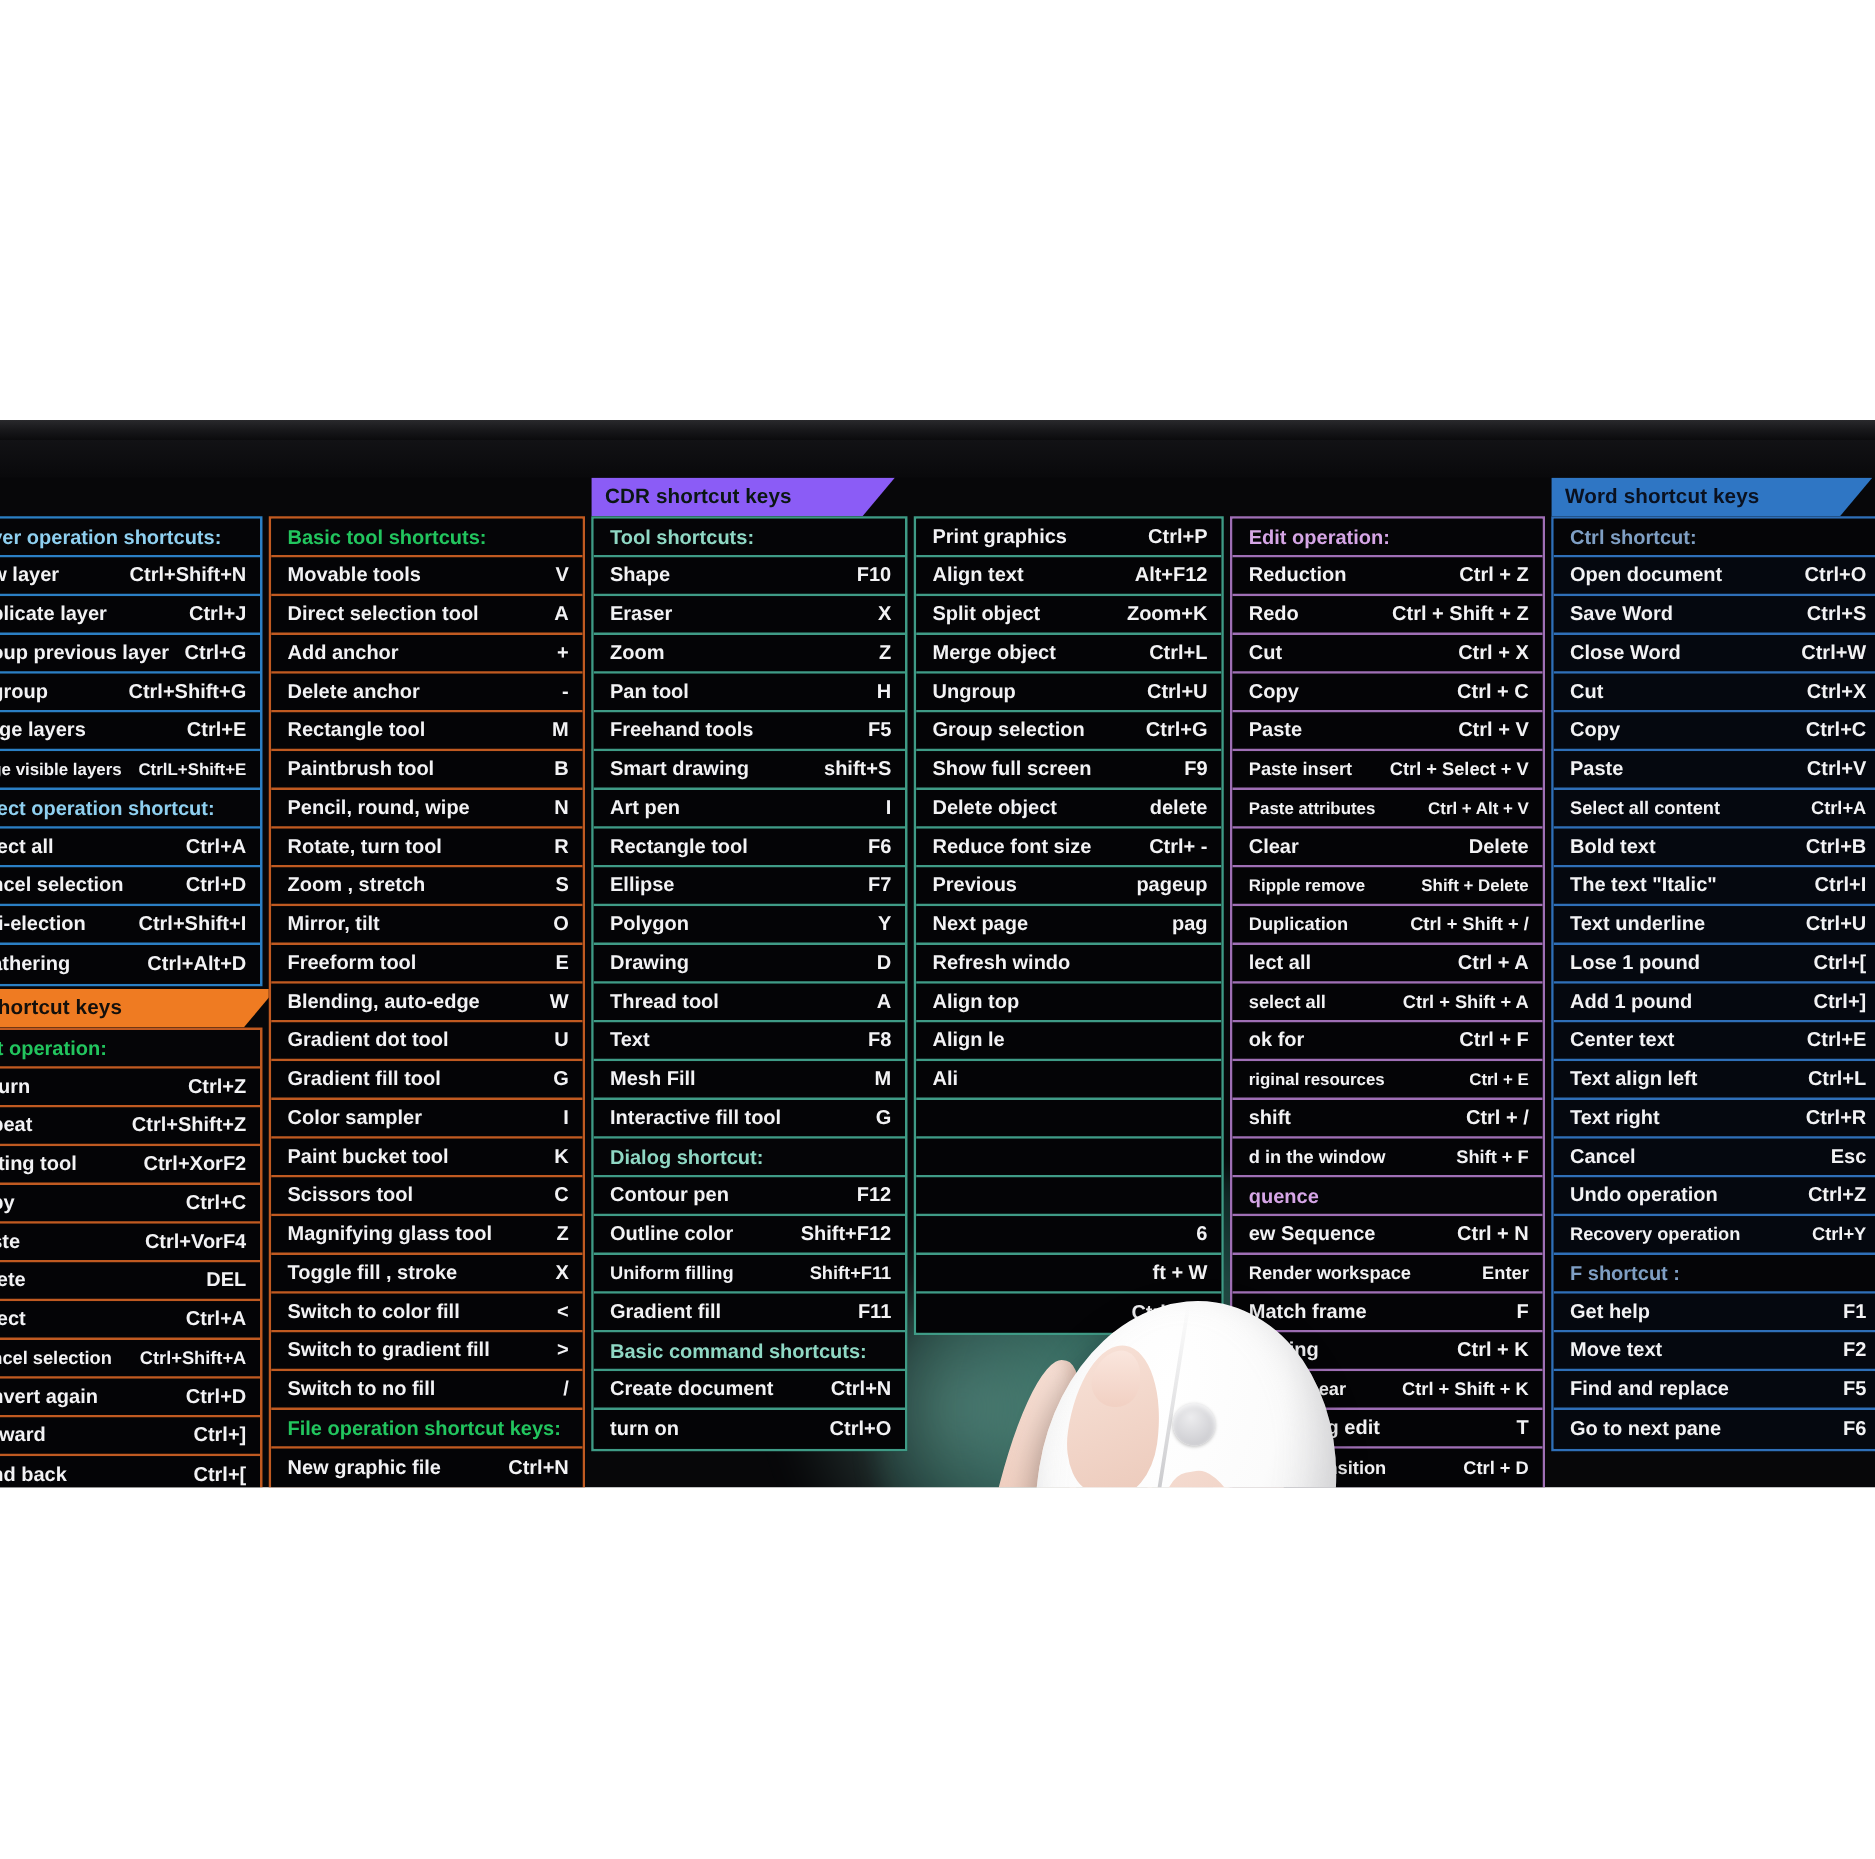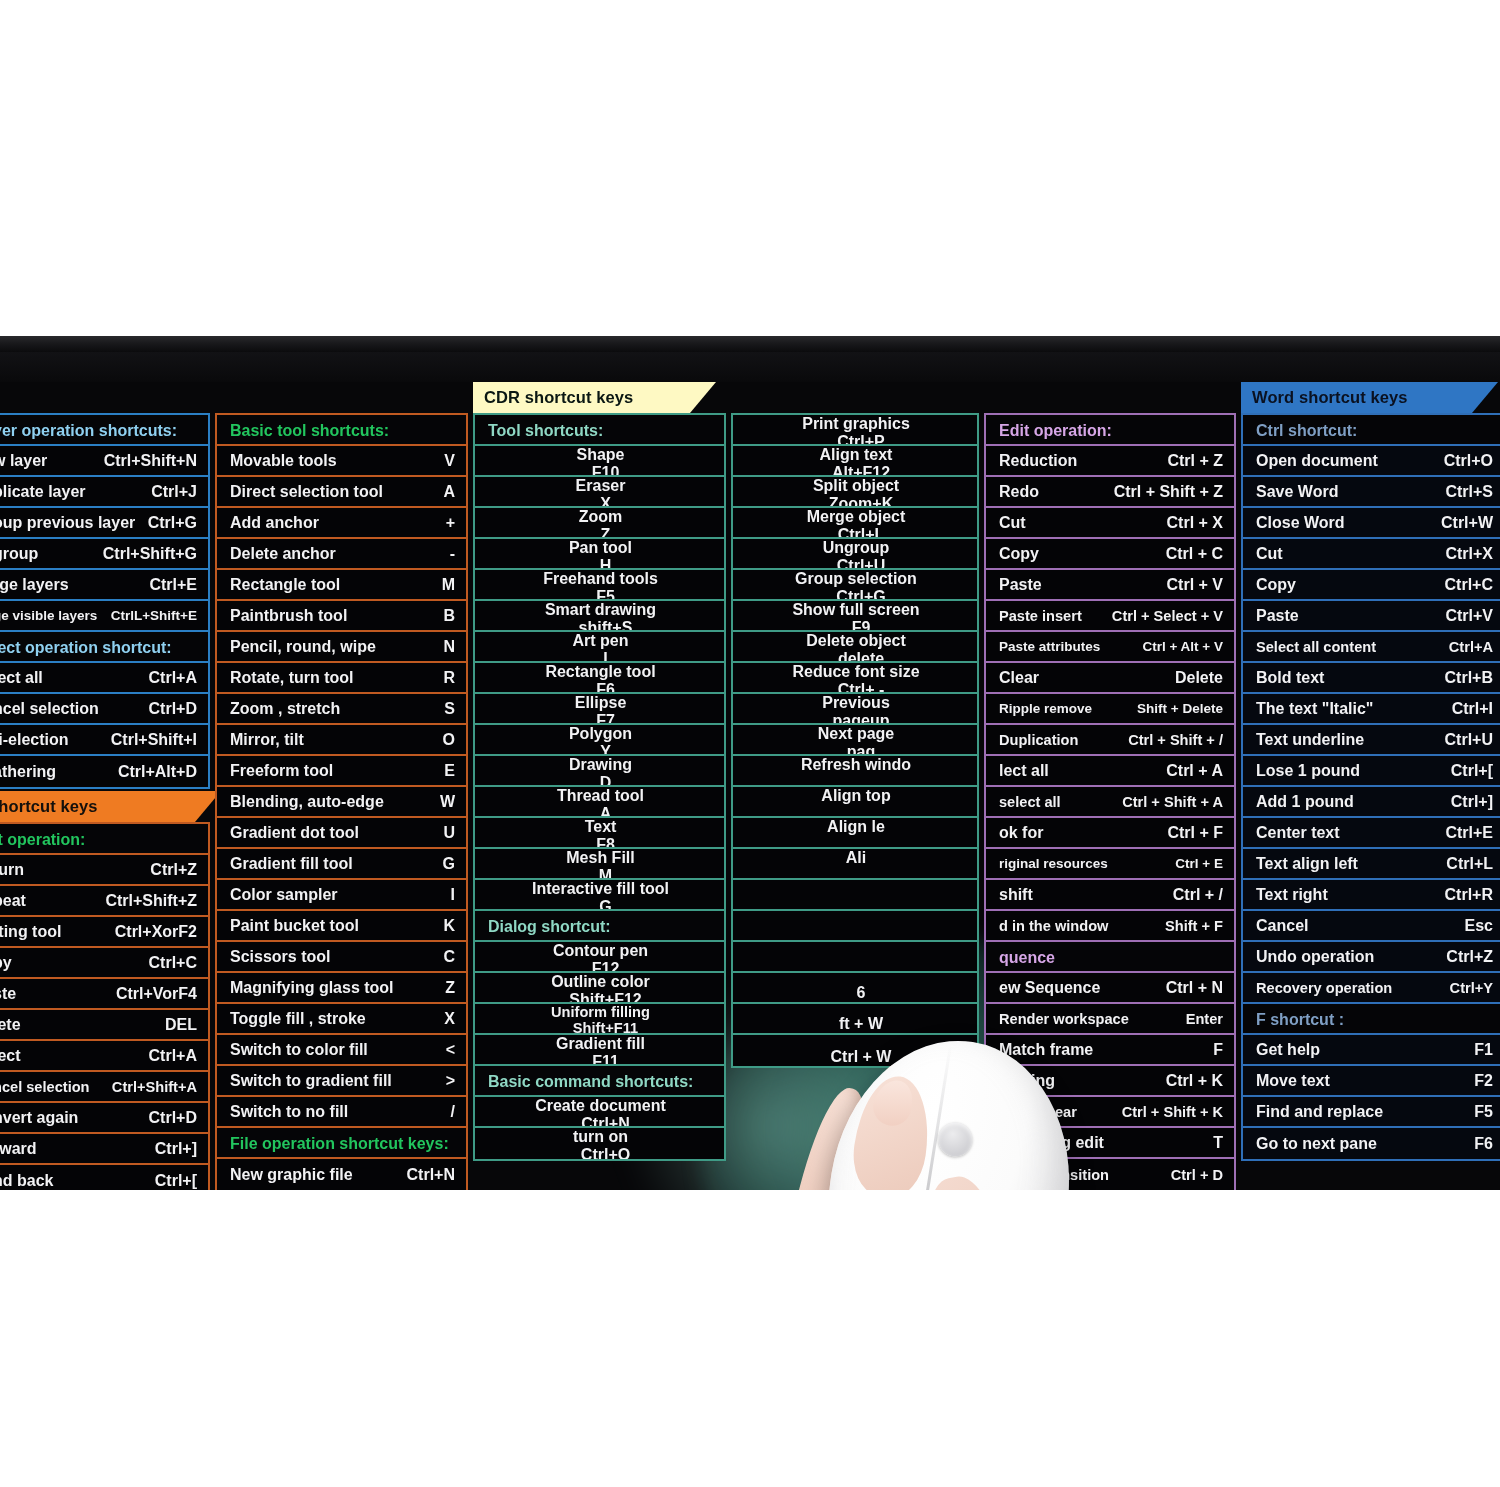--- a/index.html
+++ b/index.html
@@ -79,21 +79,21 @@
   .t-blue .sec{border-color:#2b7fc4;color:#8fd0f0;}
   .t-blue .row{border-color:#2b7fc4;}
   
   .t-orange .box{border-color:#c05a21;}
   .t-orange .sec{border-color:#c05a21;color:#22c55e;}
   .t-orange .row{border-color:#c05a21;justify-content:space-between;}
   .tab-orange{background:#ef7b22;color:#14100c;}
   
   .t-teal .box{border-color:#3f9b86;}
   .t-teal .sec{border-color:#3f9b86;color:#8fd8c4;}
-  .t-teal .row{border-color:#3f9b86;flex-direction:column;}
+  .t-teal .row{border-color:#3f9b86;}
   .tab-teal{background:#86d8bd;color:#0a1713;}
   
   .t-purple .box{border-color:#9f6fb5;}
   .t-purple .sec{border-color:#9f6fb5;color:#d6a6e6;}
   .t-purple .row{border-color:#9f6fb5;gap:13px;}
   
   .t-navy .box{border-color:#2f6fb8;}
   .t-navy .sec{border-color:#2f6fb8;color:#7f9fc4;}
   .t-navy .row{border-color:#2f6fb8;background:#05080f;}
   .tab-navy{background:#2f76c4;color:#0a1120;}
@@ -361,21 +361,21 @@
               <span class="v">/</span>
             </div>
             <div class="sec">File operation shortcut keys:</div>
             <div class="row">
               <span class="k">New graphic file</span>
               <span class="v">Ctrl+N</span>
             </div>
           </div>
         </div>
         <div class="col t-teal" style="width: 253px; margin-right: 5px;">
-          <div class="tab tab-teal" style="background: #fef9c3;">CDR shortcut keys</div>
+          <div class="tab tab-teal" style="background: #8b5cf6;">CDR shortcut keys</div>
           <div class="box">
             <div class="sec">Tool shortcuts:</div>
             <div class="row">
               <span class="k">Shape</span>
               <span class="v">F10</span>
             </div>
             <div class="row">
               <span class="k">Eraser</span>
               <span class="v">X</span>
             </div>

